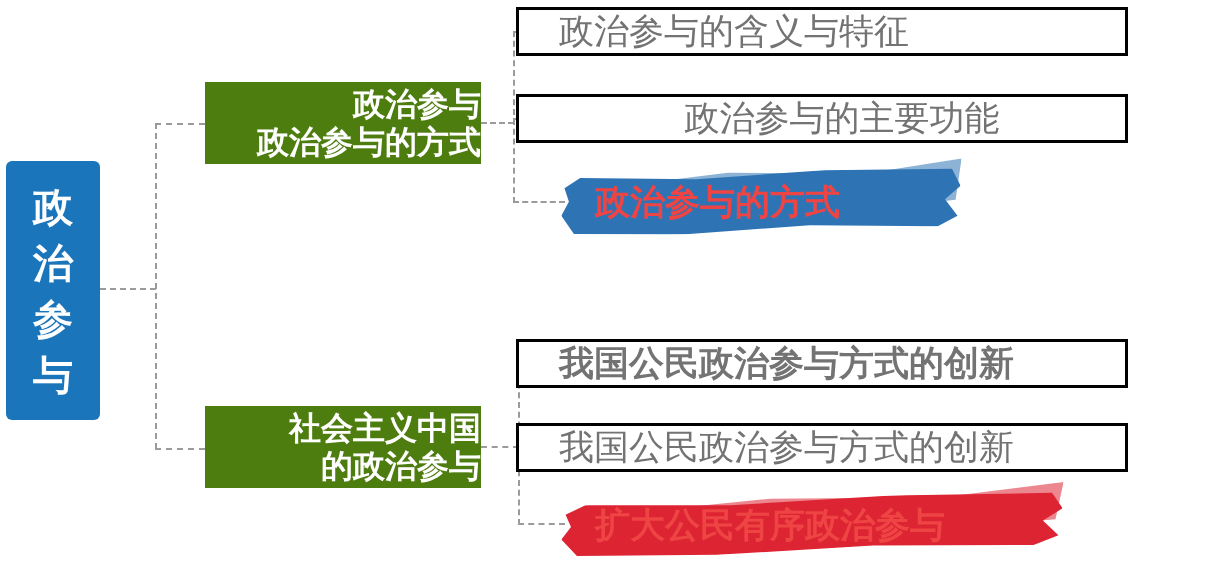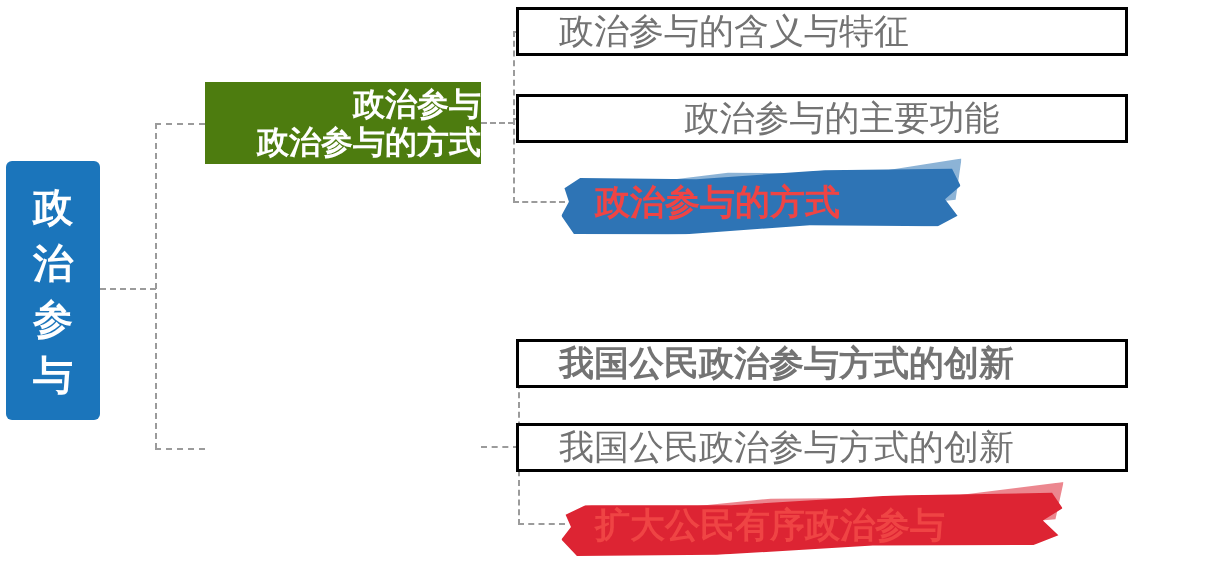--- a/index.html
+++ b/index.html
@@ -75,20 +75,24 @@
     <span class="root-char">治</span>
     <span class="root-char">参</span>
     <span class="root-char">与</span>
   </div>
 
   <div class="branch-node branch-1">
     <div>政治参与</div>
     <div>政治参与的方式</div>
   </div>
 
+  <div class="branch-node branch-2">
+    <div>社会主义中国</div>
+    <div>的政治参与</div>
+  </div>
 
   <div class="leaf" style="top:7px;">
     <span>政治参与的含义与特征</span>
   </div>
   <div class="leaf" style="top:94px;justify-content:center;">
     <span>政治参与的主要功能</span>
   </div>
   <div class="hl hl-blue">
     <div class="stroke stroke-soft"></div>
     <div class="stroke stroke-main"></div>

